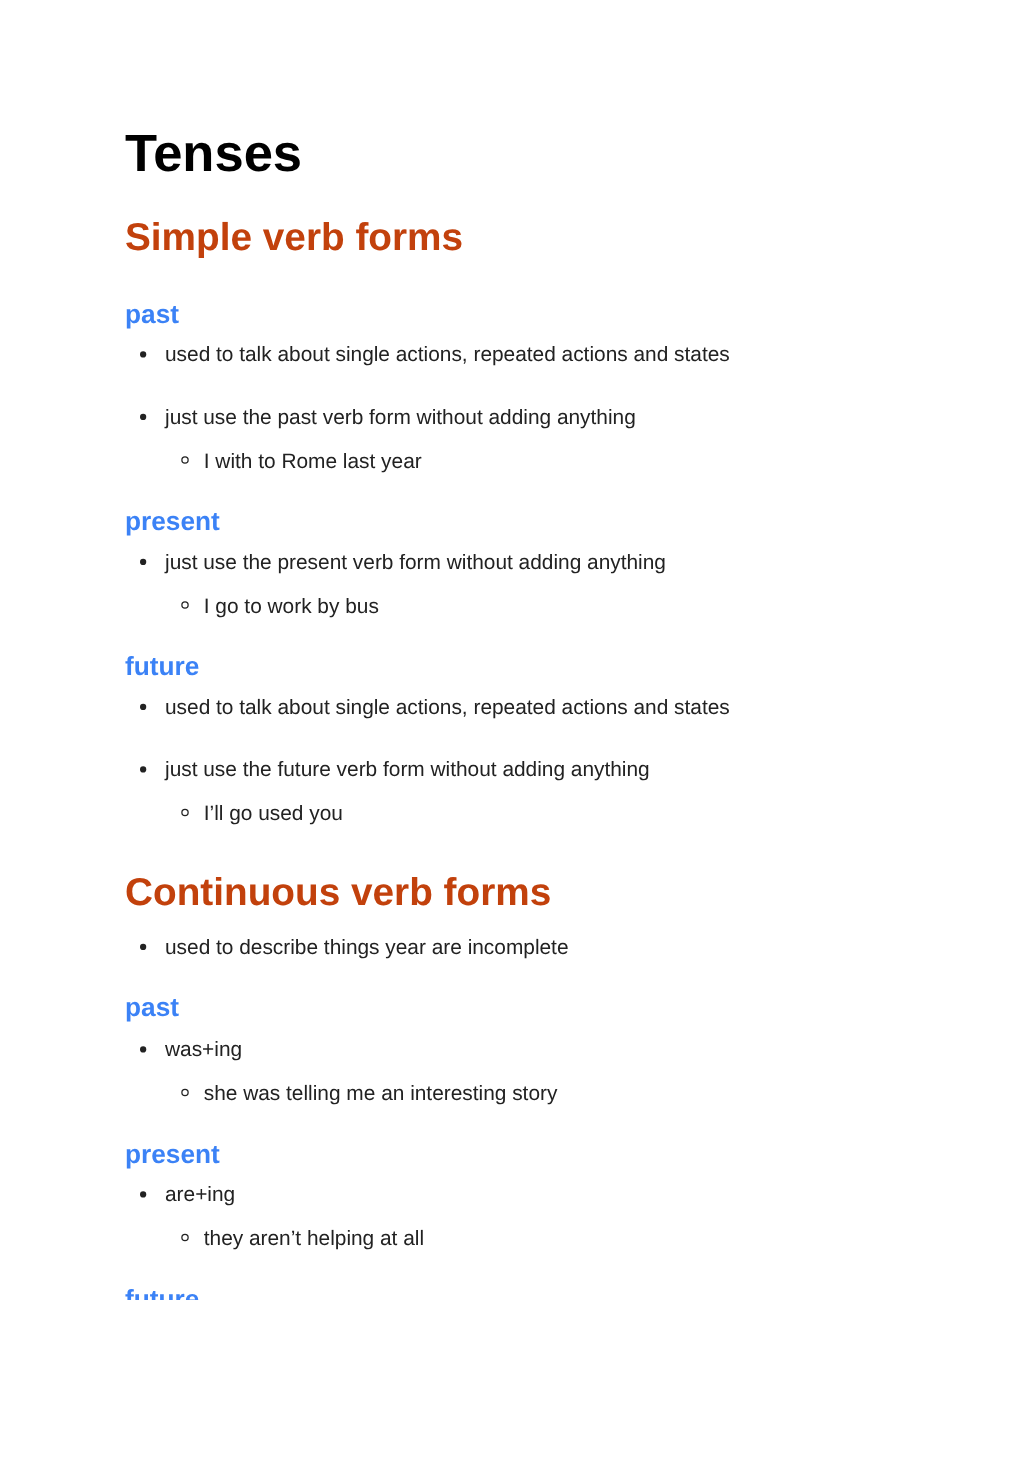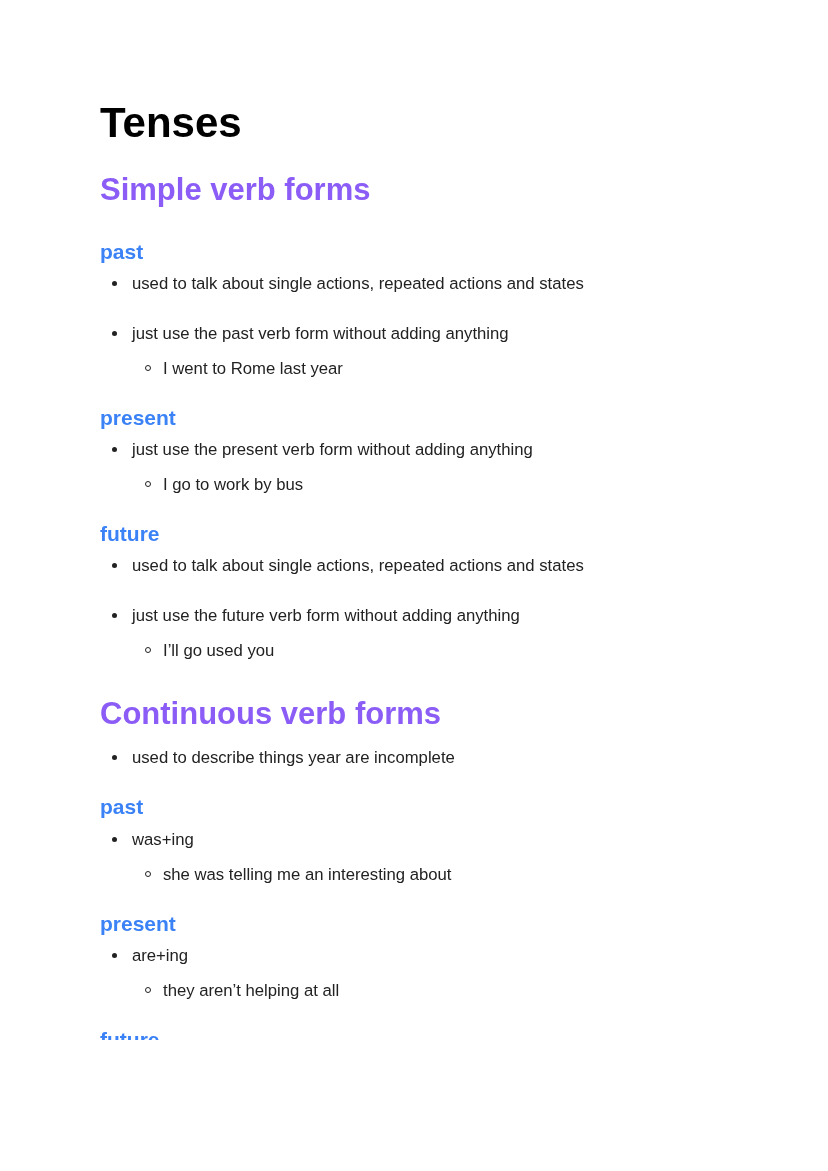--- a/index.html
+++ b/index.html
@@ -23,21 +23,21 @@
     font-size: 42px;
     line-height: 1.2;
     font-weight: 700;
     color: #000000;
   }
   h2 {
     margin: 32px 0 0 0;
     font-size: 31px;
     line-height: 1.2;
     font-weight: 700;
-    color: #8b5cf6;
+    color: #c2410c;
   }
   h1 + h2 { margin-top: 23px; }
   h3 {
     margin: 24px 0 0 0;
     font-size: 21px;
     line-height: 1.2;
     font-weight: 700;
     color: #3b82f6;
   }
   h2 + h3 { margin-top: 30px; }
@@ -97,21 +97,21 @@
 
   <h1>Tenses</h1>
 
   <h2>Simple verb forms</h2>
 
   <h3>past</h3>
   <ul class="list">
     <li><span>used to talk about single actions, repeated actions and states</span></li>
     <li><span>just use the past verb form without adding anything</span>
       <ul class="sublist">
-        <li><span>I went to Rome last year</span></li>
+        <li><span>I with to Rome last year</span></li>
       </ul>
     </li>
   </ul>
 
   <h3>present</h3>
   <ul class="list">
     <li><span>just use the present verb form without adding anything</span>
       <ul class="sublist">
         <li><span>I go to work by bus</span></li>
       </ul>
@@ -130,21 +130,21 @@
 
   <h2>Continuous verb forms</h2>
   <ul class="list">
     <li><span>used to describe things year are incomplete</span></li>
   </ul>
 
   <h3>past</h3>
   <ul class="list">
     <li><span>was+ing</span>
       <ul class="sublist">
-        <li><span>she was telling me an interesting about</span></li>
+        <li><span>she was telling me an interesting story</span></li>
       </ul>
     </li>
   </ul>
 
   <h3>present</h3>
   <ul class="list">
     <li><span>are+ing</span>
       <ul class="sublist">
         <li><span>they aren’t helping at all</span></li>
       </ul>

